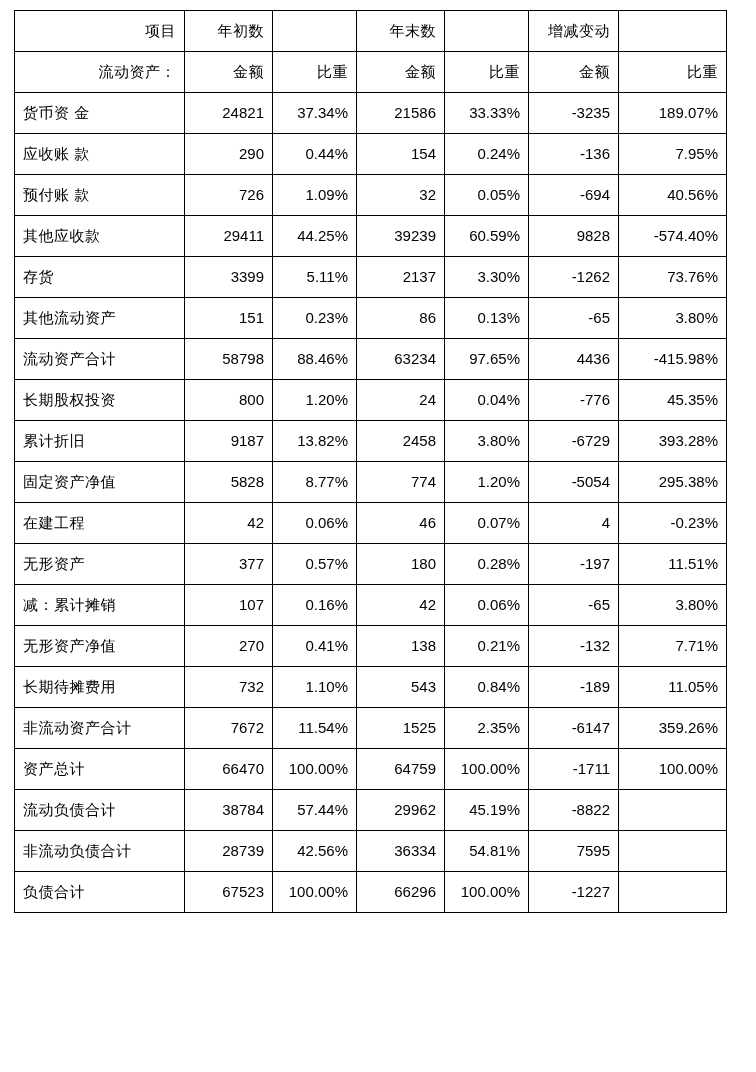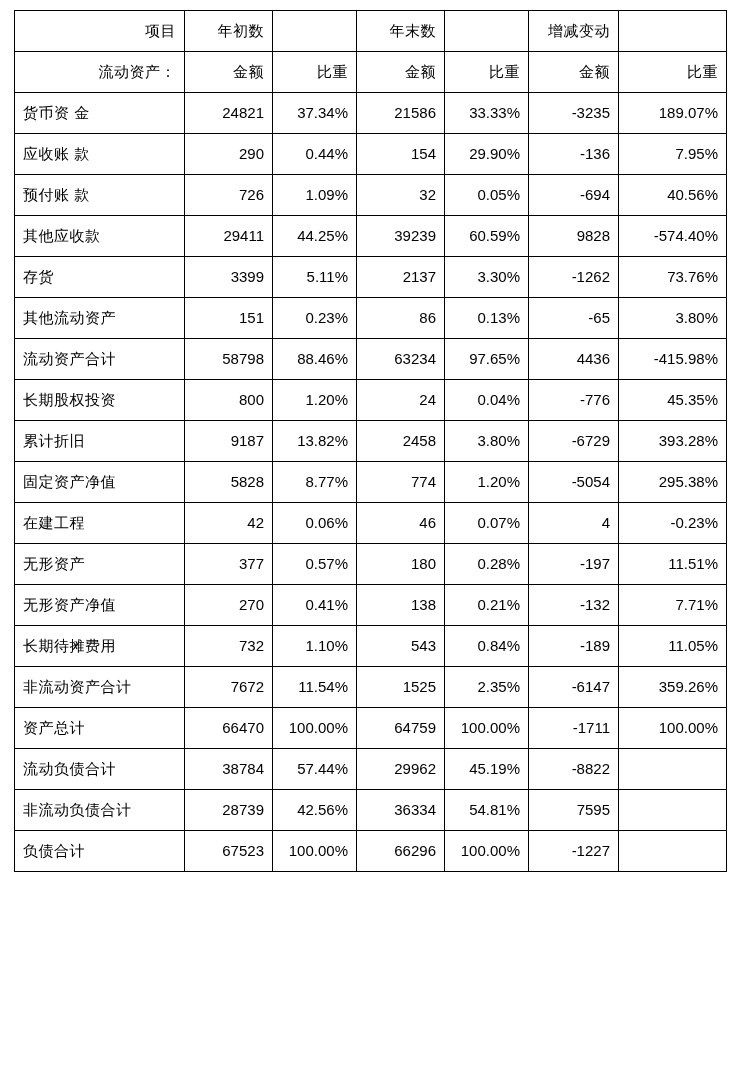--- a/index.html
+++ b/index.html
@@ -97,21 +97,21 @@
         <td class="num">21586</td>
         <td class="num">33.33%</td>
         <td class="num">-3235</td>
         <td class="num">189.07%</td>
       </tr>
       <tr>
         <td class="label">应收账 款</td>
         <td class="num">290</td>
         <td class="num">0.44%</td>
         <td class="num">154</td>
-        <td class="num">29.90%</td>
+        <td class="num">0.24%</td>
         <td class="num">-136</td>
         <td class="num">7.95%</td>
       </tr>
       <tr>
         <td class="label">预付账 款</td>
         <td class="num">726</td>
         <td class="num">1.09%</td>
         <td class="num">32</td>
         <td class="num">0.05%</td>
         <td class="num">-694</td>
@@ -192,20 +192,29 @@
       <tr>
         <td class="label">无形资产</td>
         <td class="num">377</td>
         <td class="num">0.57%</td>
         <td class="num">180</td>
         <td class="num">0.28%</td>
         <td class="num">-197</td>
         <td class="num">11.51%</td>
       </tr>
       <tr>
+        <td class="label">减：累计摊销</td>
+        <td class="num">107</td>
+        <td class="num">0.16%</td>
+        <td class="num">42</td>
+        <td class="num">0.06%</td>
+        <td class="num">-65</td>
+        <td class="num">3.80%</td>
+      </tr>
+      <tr>
         <td class="label">无形资产净值</td>
         <td class="num">270</td>
         <td class="num">0.41%</td>
         <td class="num">138</td>
         <td class="num">0.21%</td>
         <td class="num">-132</td>
         <td class="num">7.71%</td>
       </tr>
       <tr>
         <td class="label">长期待摊费用</td>

